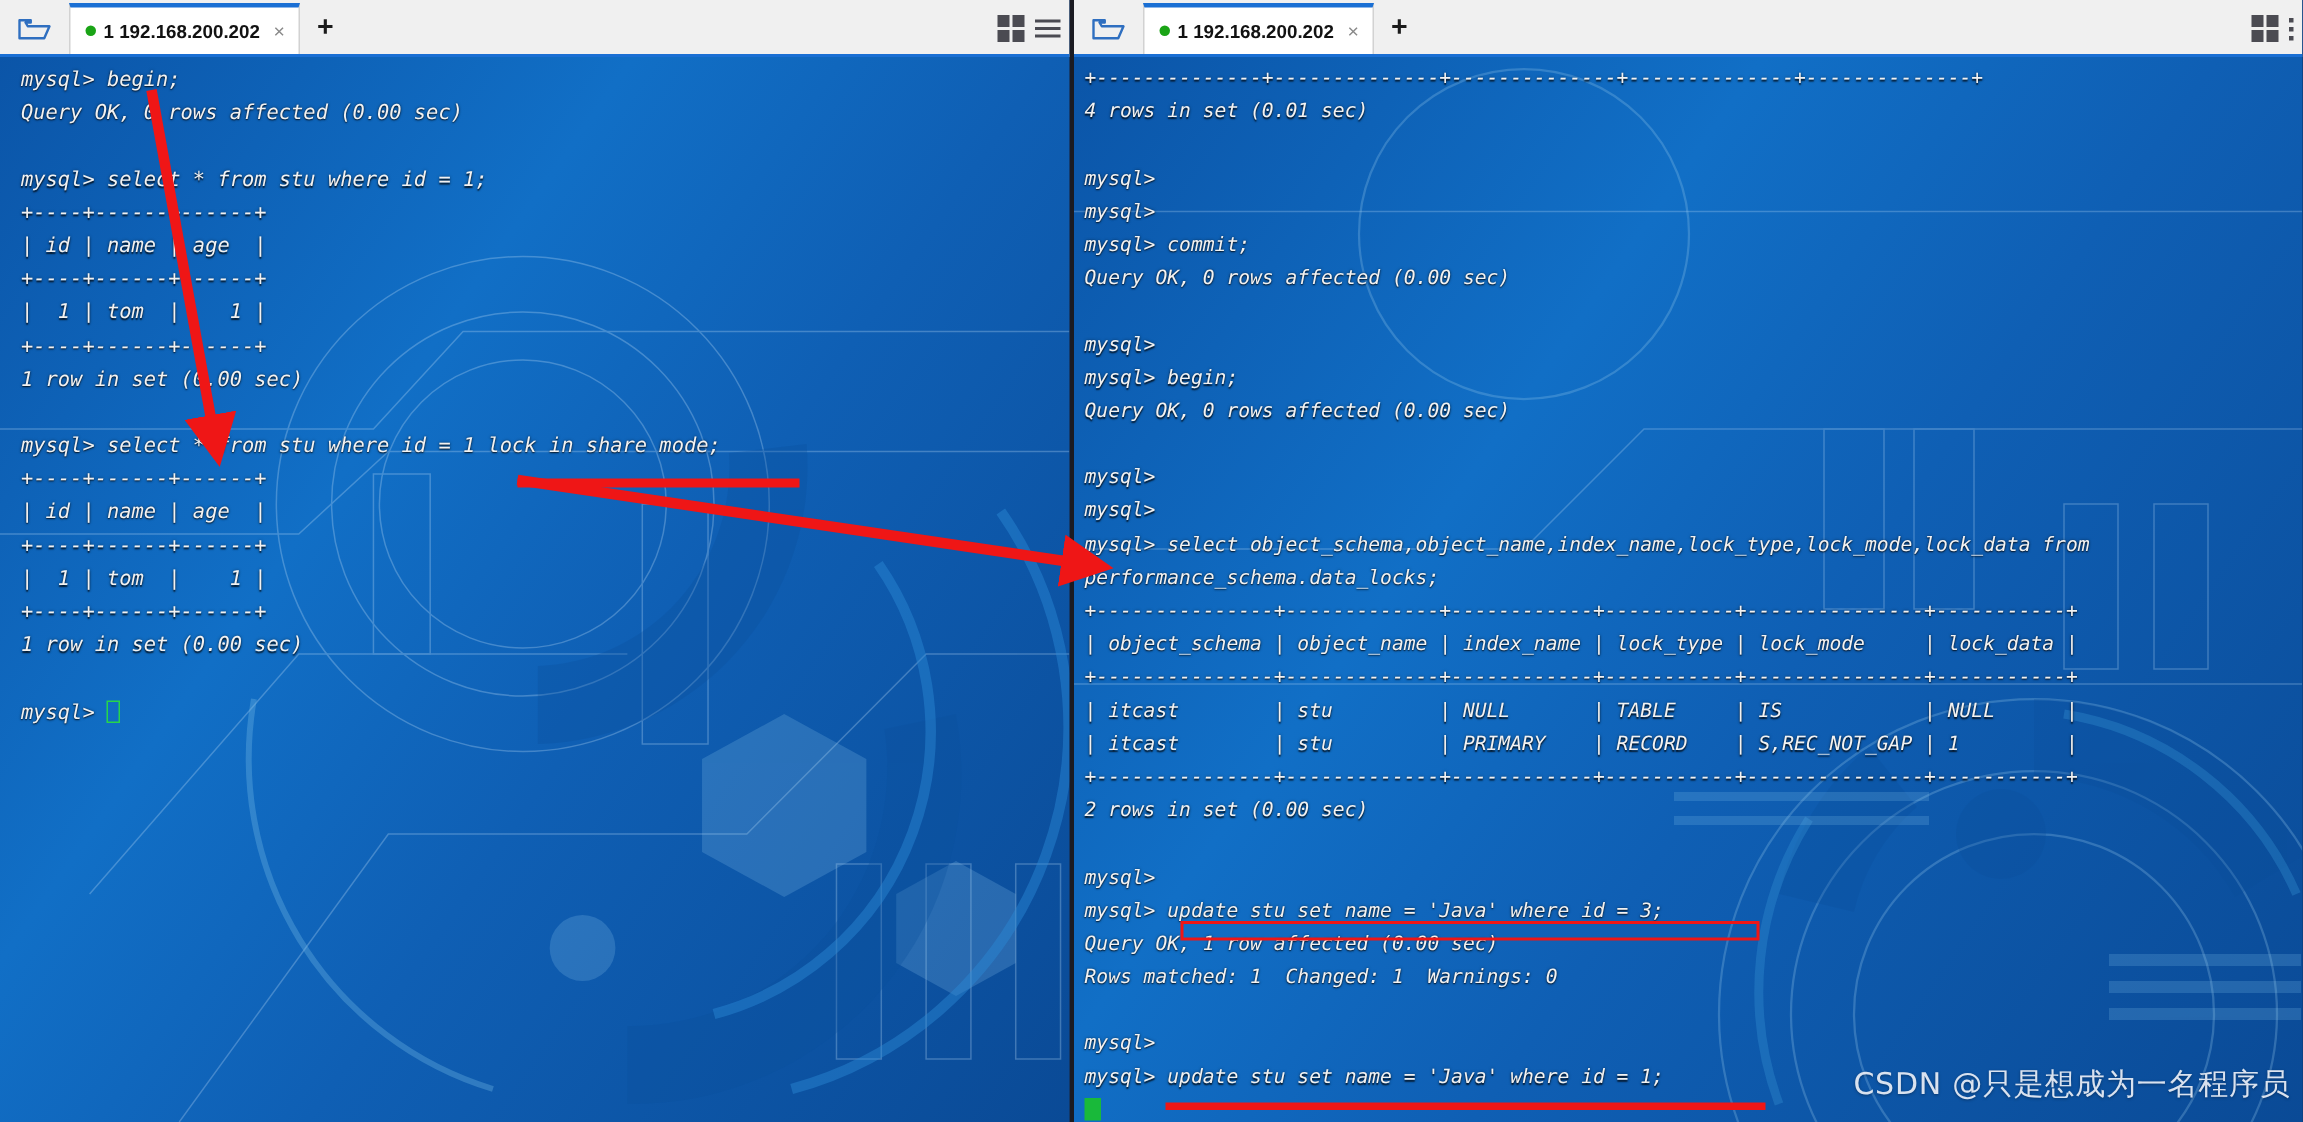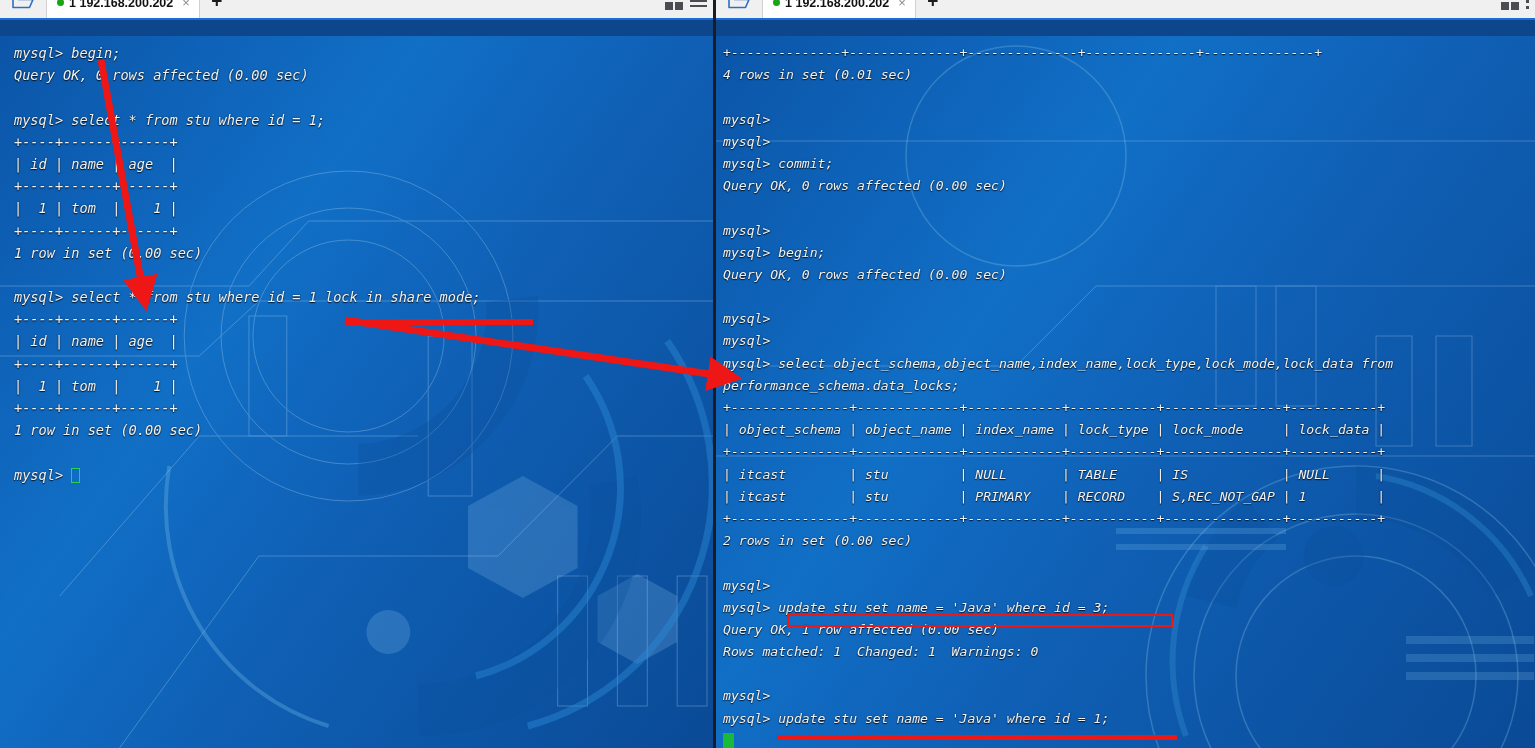--- a/index.html
+++ b/index.html
@@ -11,21 +11,21 @@
   }
   .screen { position: relative; width: 1535px; height: 748px; display: flex; }
 
   
   .panel { position: relative; height: 748px; overflow: hidden; background: #0e468c; }
   .panel-left  { width: 716px; border-right: 3px solid #1b1b22; }
   .panel-right { width: 819px; }
 
   
   .tabbar {
-    position: relative; height: 20px; background: #f0f0f0;
+    position: relative; height: 38px; background: #f0f0f0;
     display: flex; align-items: flex-end; z-index: 6;
     border-bottom: 2px solid #1a6fd4;
   }
   .folder-btn {
     width: 46px; height: 34px; display: flex; align-items: center;
     justify-content: center; background: #f0f0f0;
   }
   .folder-btn svg { display: block; }
   .tab {
     height: 34px; background: #ffffff; border-top: 3px solid #1a6fd4;
@@ -245,13 +245,14 @@
       </marker>
     </defs>
     <line id="arrow1" stroke="#ef1616" stroke-width="7" marker-end="url(#ah)" x1="101" y1="60" x2="143" y2="292"></line>
     <line id="arrow2" stroke="#ef1616" stroke-width="7" marker-end="url(#ah)" x1="345" y1="320" x2="723" y2="376"></line>
   </svg>
 
   <div class="underline" id="ul1" style="left: 345px; top: 319px; width: 188px; height: 6px;"></div>
   <div class="redbox" id="rb1" style="left: 787px; top: 614px; width: 386px; height: 13px;"></div>
   <div class="underline" id="ul2" style="left: 777px; top: 735px; width: 400px; height: 5px;"></div>
 
+  <div class="watermark">CSDN @只是想成为一名程序员</div>
 </div>
 
 </body></html>

